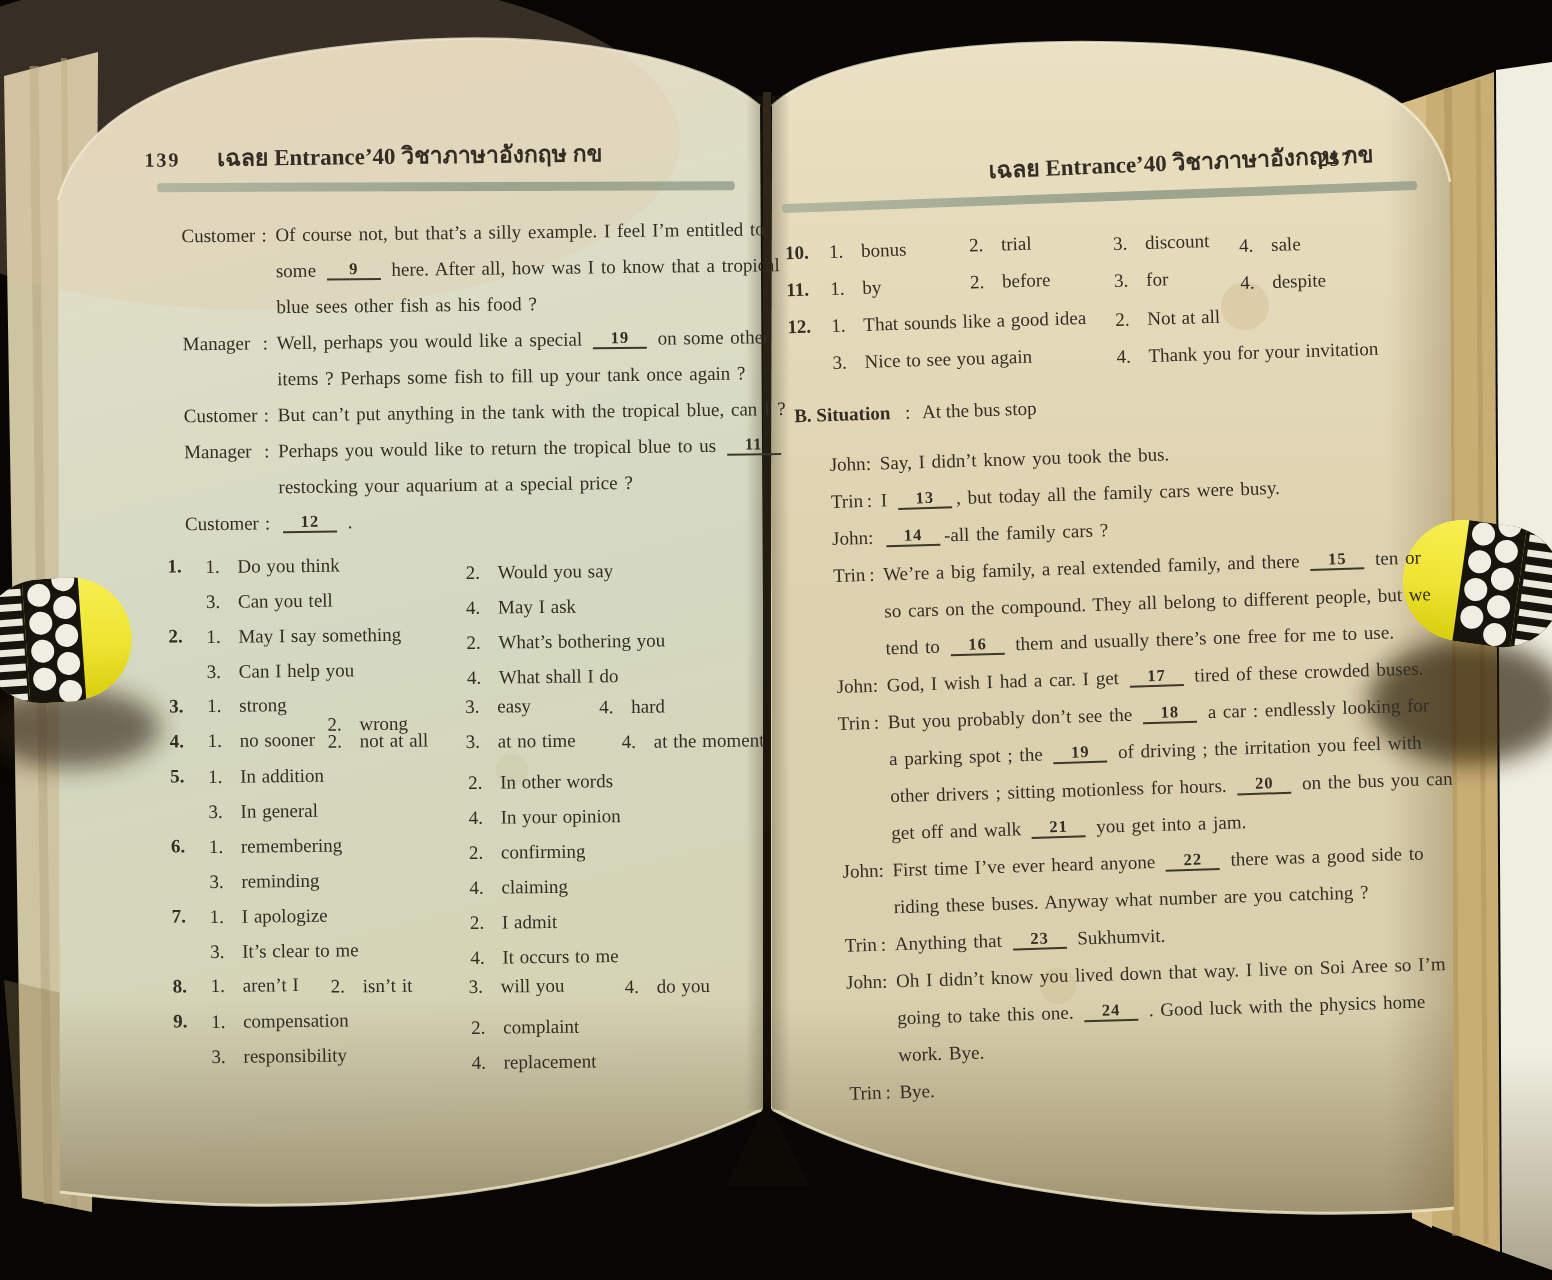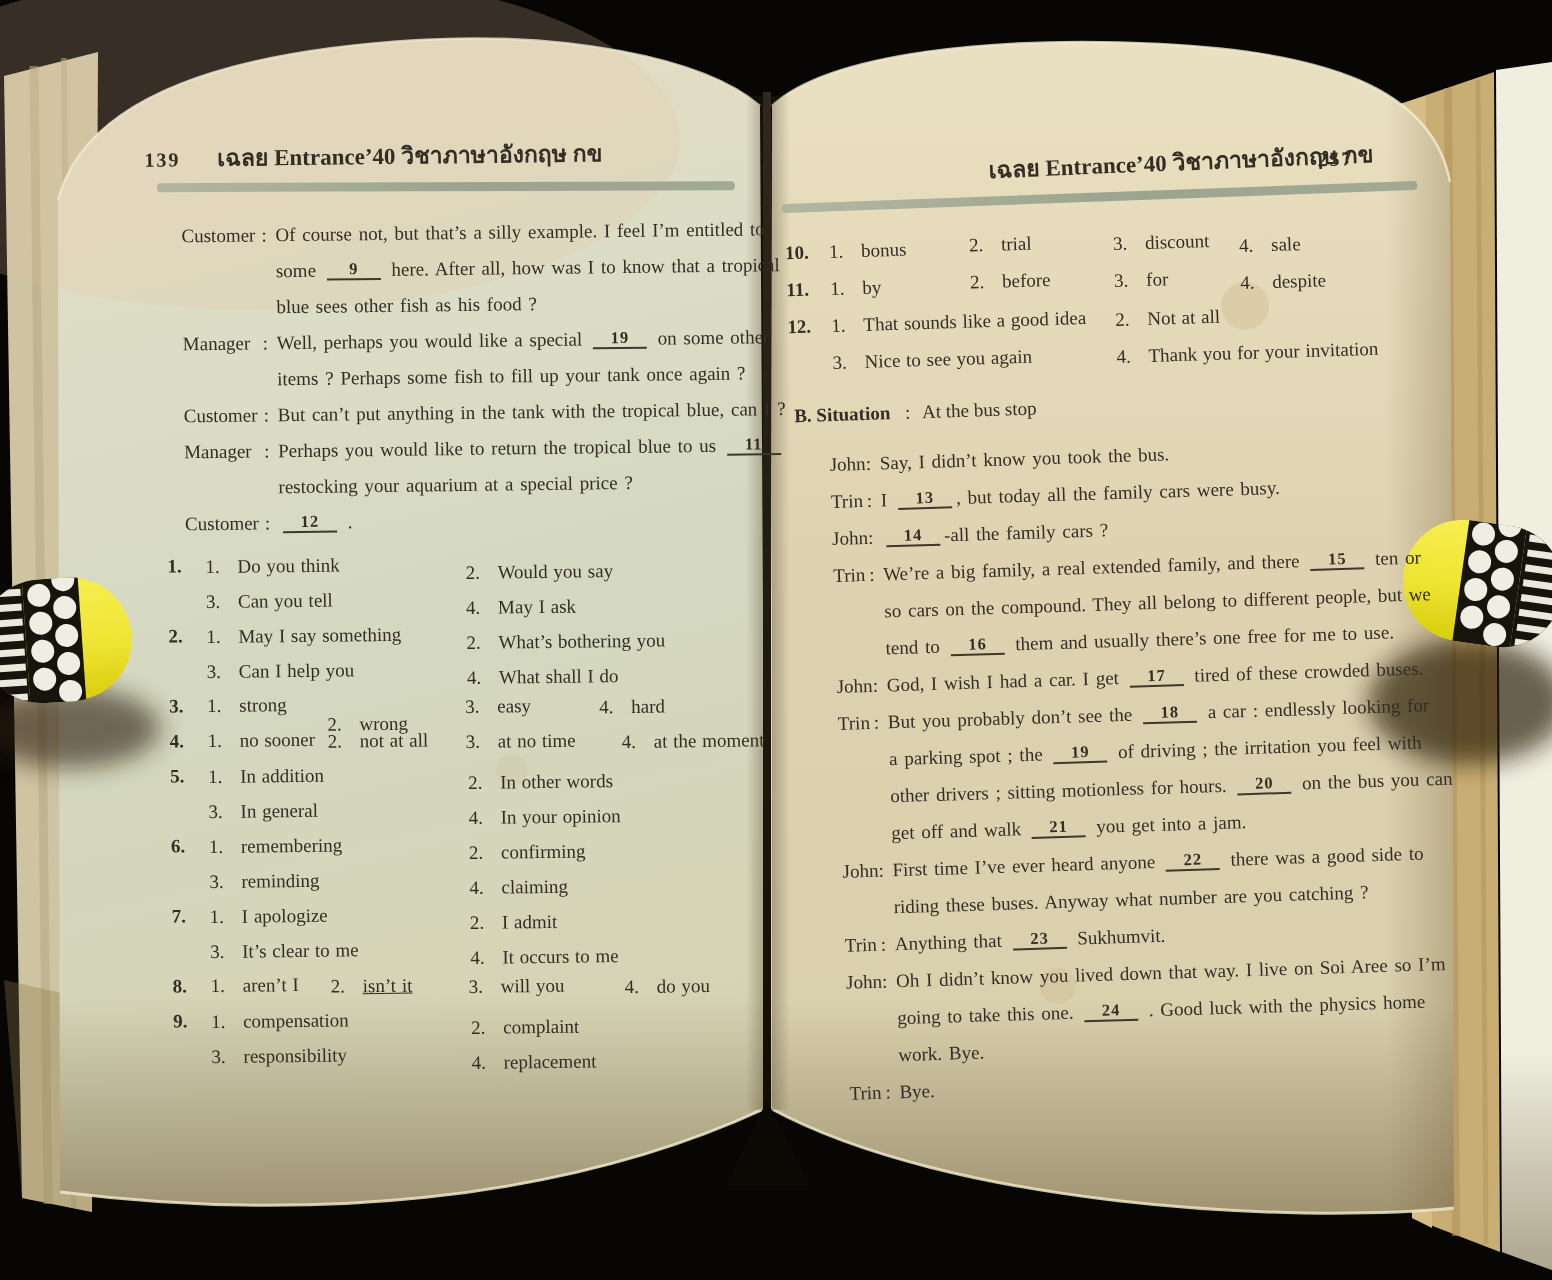--- a/index.html
+++ b/index.html
@@ -266,21 +266,21 @@
       <div class="orow" style="height: 70px;">
         <span class="onum" style="left: 18px; top: 0px;">7.</span>
         <span class="opt" style="left: 56px; top: 1px;"><span class="on">1.</span>I apologize</span>
         <span class="opt" style="left: 316px; top: 10px;"><span class="on">2.</span>I admit</span>
         <span class="opt" style="left: 56px; top: 36px;"><span class="on">3.</span>It’s clear to me</span>
         <span class="opt" style="left: 316px; top: 45px;"><span class="on">4.</span>It occurs to me</span>
       </div>
       <div class="orow" style="height: 35px;">
         <span class="onum" style="left: 18px; top: 0px;">8.</span>
         <span class="opt" style="left: 56px; top: 0px;"><span class="on">1.</span>aren’t I</span>
-        <span class="opt" style="left: 176px; top: 2px; text-decoration: underline;"><span class="on">2.</span>isn’t it</span>
+        <span class="opt" style="left: 176px; top: 2px;"><span class="on">2.</span>isn’t it</span>
         <span class="opt" style="left: 314px; top: 4px;"><span class="on">3.</span>will you</span>
         <span class="opt" style="left: 470px; top: 6px;"><span class="on">4.</span>do you</span>
       </div>
       <div class="orow" style="height: 70px;">
         <span class="onum" style="left: 18px; top: 0px;">9.</span>
         <span class="opt" style="left: 56px; top: 1px;"><span class="on">1.</span>compensation</span>
         <span class="opt" style="left: 316px; top: 10px;"><span class="on">2.</span>complaint</span>
         <span class="opt" style="left: 56px; top: 36px;"><span class="on">3.</span>responsibility</span>
         <span class="opt" style="left: 316px; top: 45px;"><span class="on">4.</span>replacement</span>
       </div>

